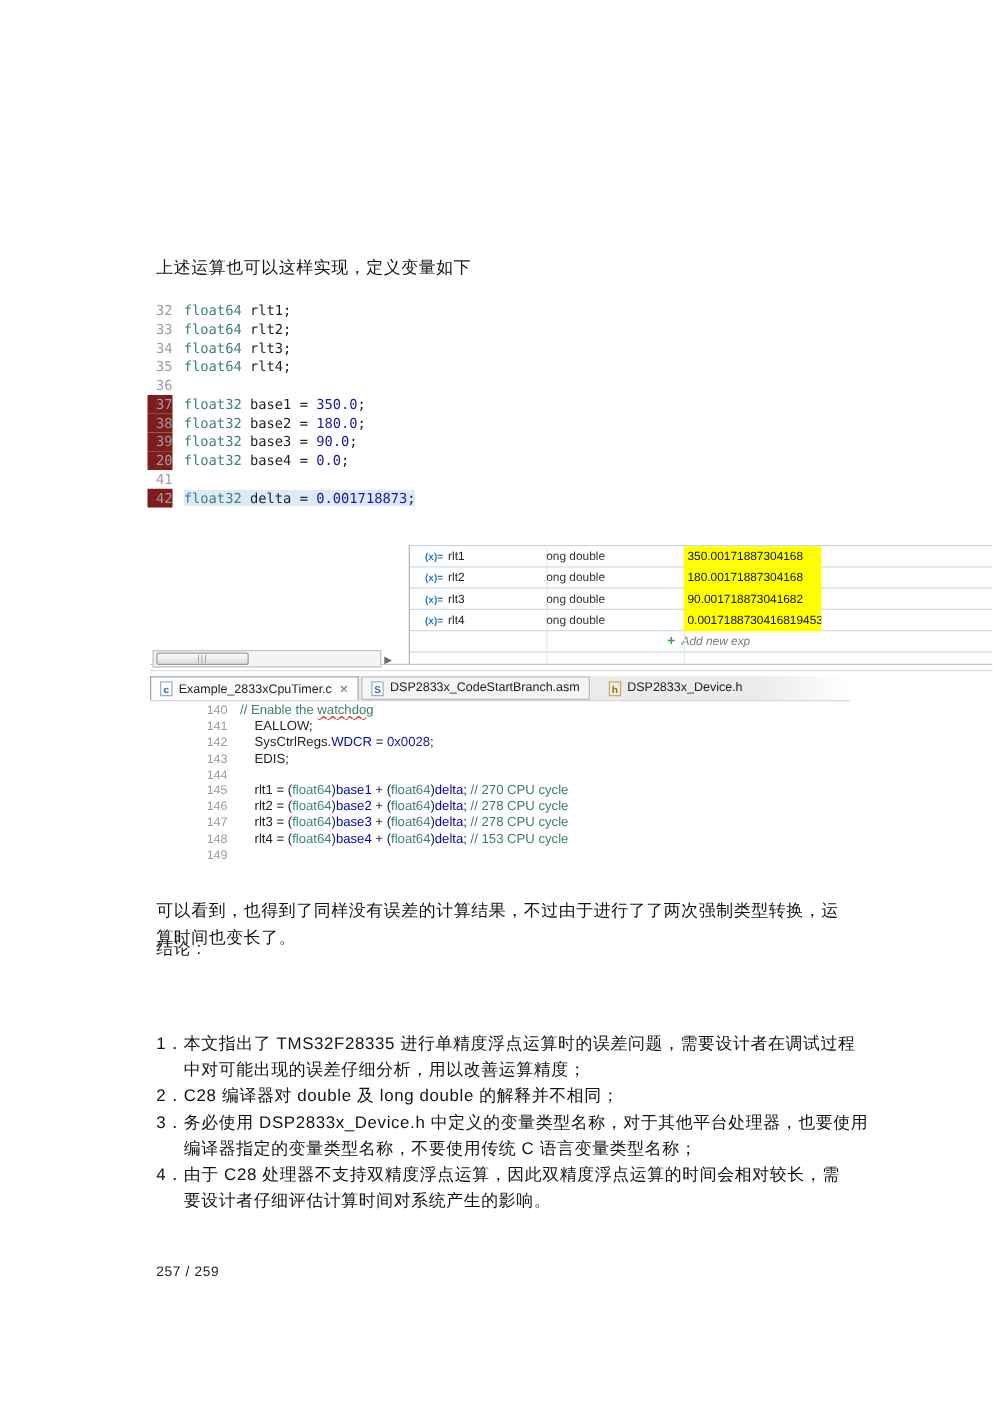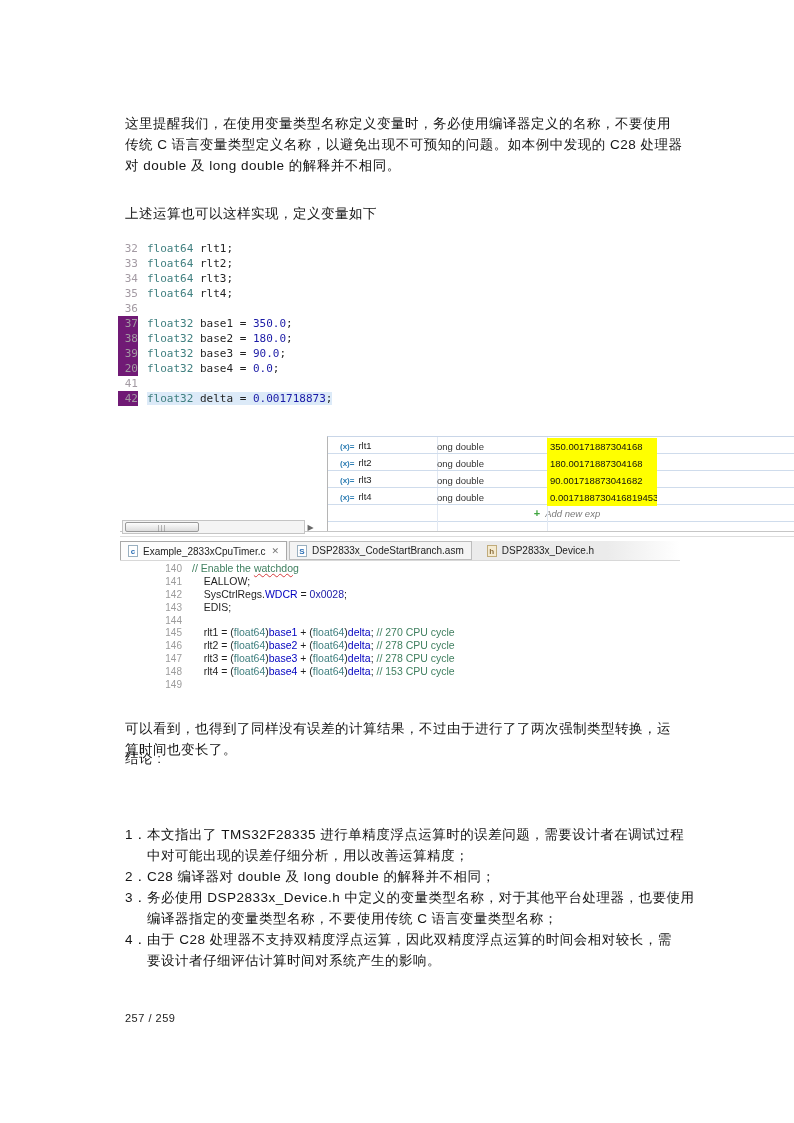--- a/index.html
+++ b/index.html
@@ -10,21 +10,21 @@
   
   .cn { position:absolute; left:125px; width:560px; font-size:13.5px; line-height:21px;
         letter-spacing:0.5px; white-space:pre-line; color:#141414; }
 
   
   .snippet { position:absolute; left:118px; top:241px; width:340px;
              font-family:"DejaVu Sans Mono", monospace; font-size:11px; }
   .sline { height:15px; line-height:15px; white-space:pre; }
   .snippet .ln { display:inline-block; width:20px; text-align:right; color:#a39aa3;
                  margin-right:9px; }
-  .snippet .ln.ln-hl { background:#701a75; }
+  .snippet .ln.ln-hl { background:#7f1d1d; }
   .snippet .code-hl { background:#dceaf8; }
 
   .tk-p { color:#1f1f1f; }
   .tk-t { color:#3f7f7f; }
   .tk-n { color:#1a1aa6; }
   .tk-f { color:#0000c0; }
   .tk-c { color:#3f7f5f; }
   .tk-cs { color:#3f7f5f; text-decoration:underline wavy #d43c3c 1px; }
 
   
@@ -88,23 +88,20 @@
   .ctext { white-space:pre-line; }
 
   .footer { position:absolute; left:125px; top:1012px; font-size:11px; color:#222;
             letter-spacing:0.5px; }
 </style>
 </head>
 <body>
 
 <div class="page">
 
-  <p class="cn" style="top:113px">这里提醒我们，在使用变量类型名称定义变量时，务必使用编译器定义的名称，不要使用
-传统 C 语言变量类型定义名称，以避免出现不可预知的问题。如本例中发现的 C28 处理器
-对 double 及 long double 的解释并不相同。</p>
 
   <p class="cn" style="top:203px">上述运算也可以这样实现，定义变量如下</p>
 
   <div class="snippet" id="snippet">
       <div class="sline"><span class="ln">32</span><span class=""><span class="tk-t">float64</span><span class="tk-p"> rlt1;</span></span></div>
       <div class="sline"><span class="ln">33</span><span class=""><span class="tk-t">float64</span><span class="tk-p"> rlt2;</span></span></div>
       <div class="sline"><span class="ln">34</span><span class=""><span class="tk-t">float64</span><span class="tk-p"> rlt3;</span></span></div>
       <div class="sline"><span class="ln">35</span><span class=""><span class="tk-t">float64</span><span class="tk-p"> rlt4;</span></span></div>
       <div class="sline"><span class="ln">36</span><span class=""></span></div>
       <div class="sline"><span class="ln ln-hl">37</span><span class=""><span class="tk-t">float32</span><span class="tk-p"> base1 = </span><span class="tk-n">350.0</span><span class="tk-p">;</span></span></div>

